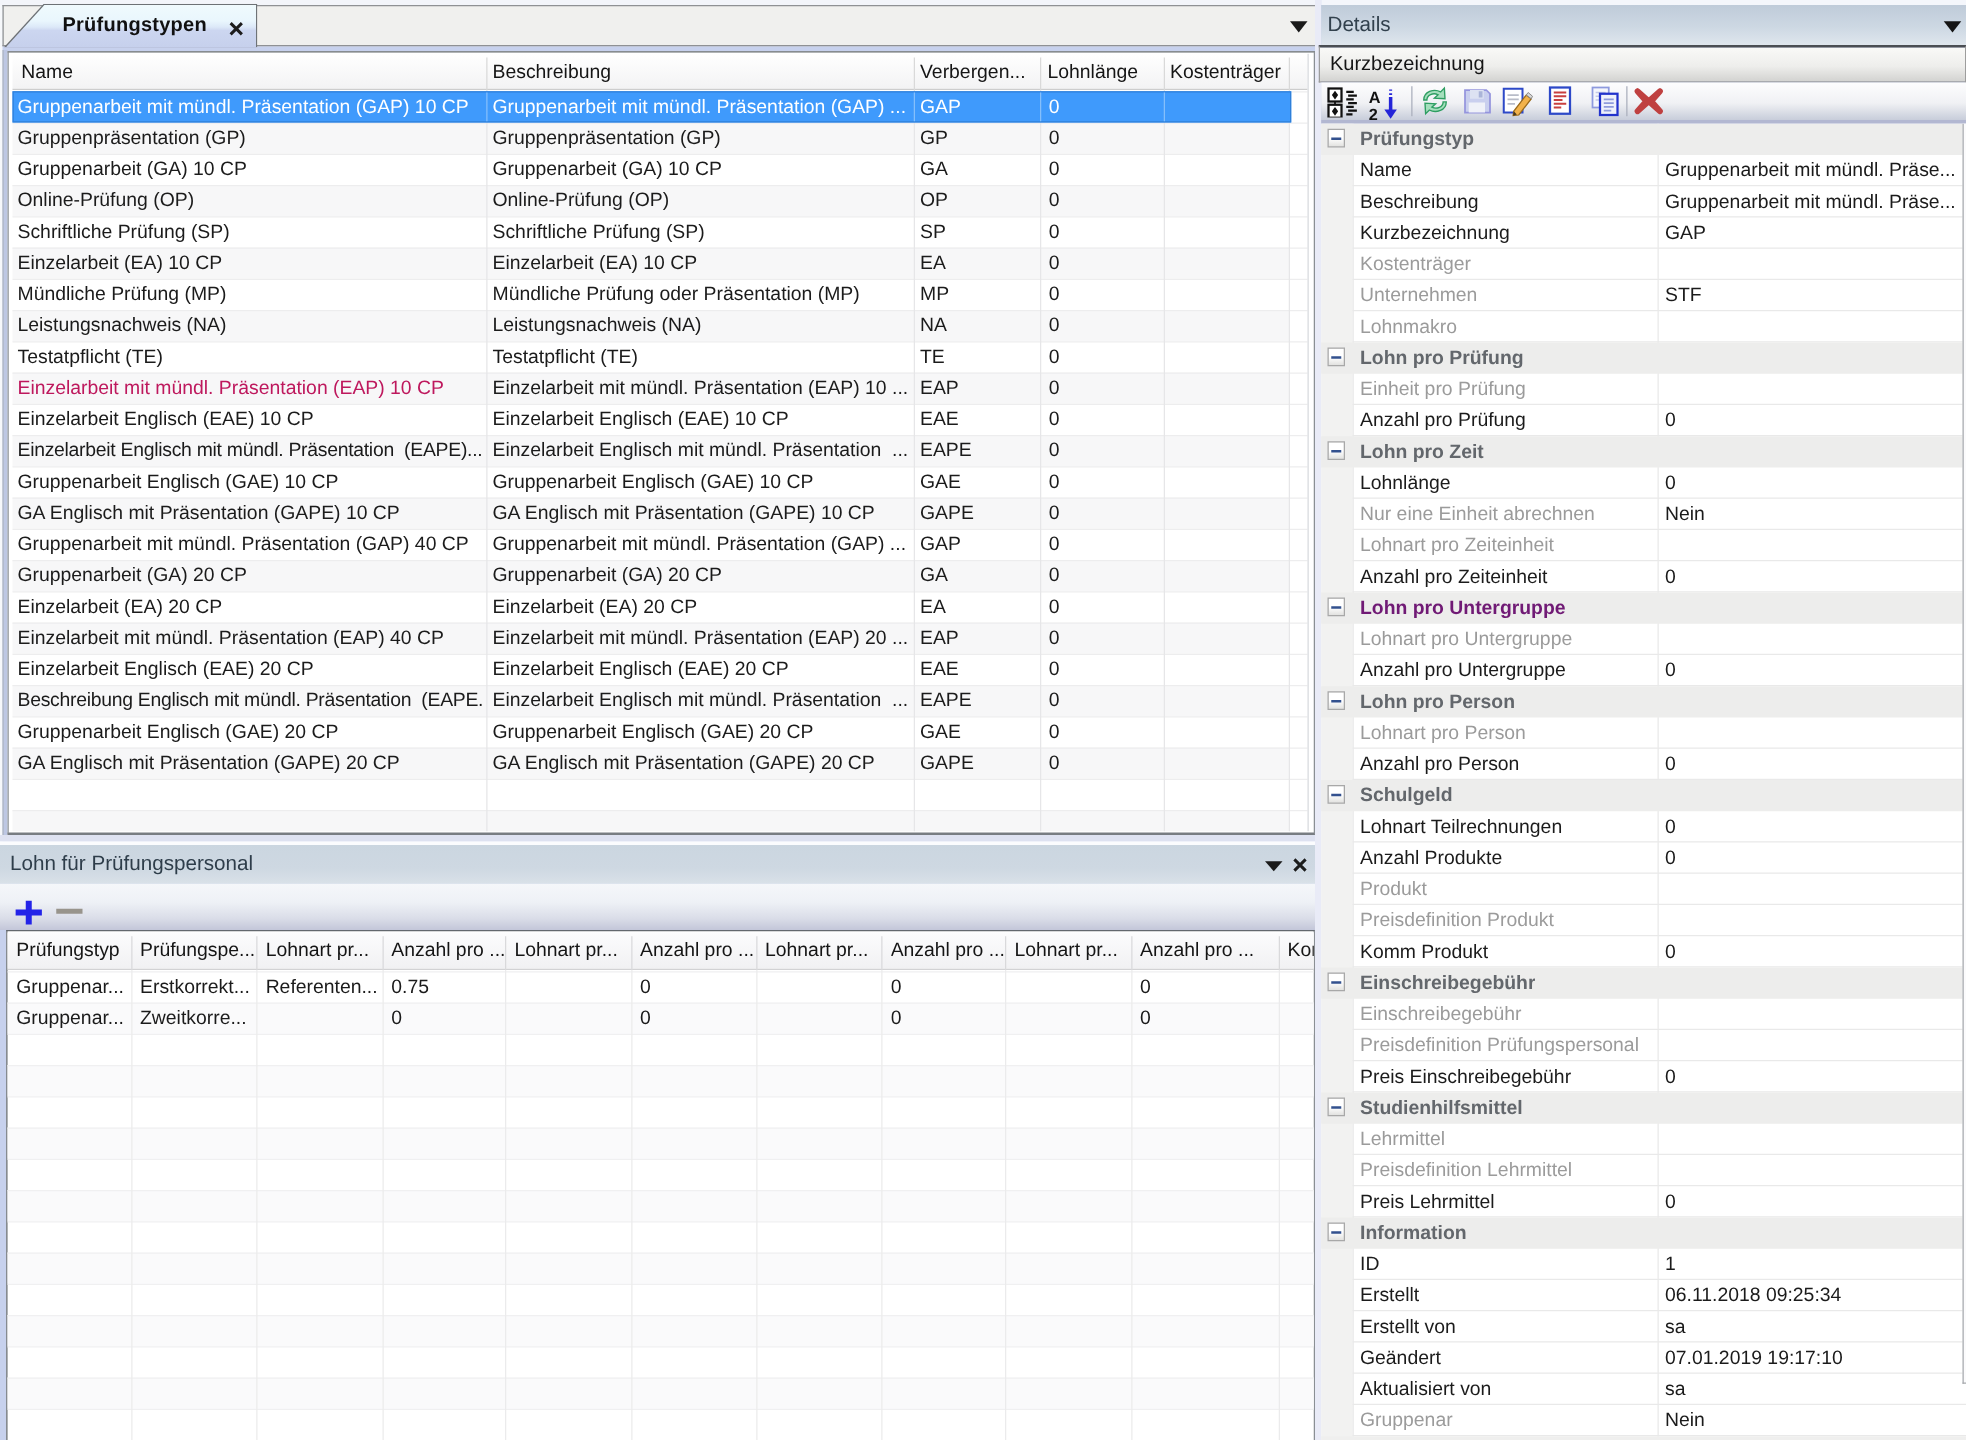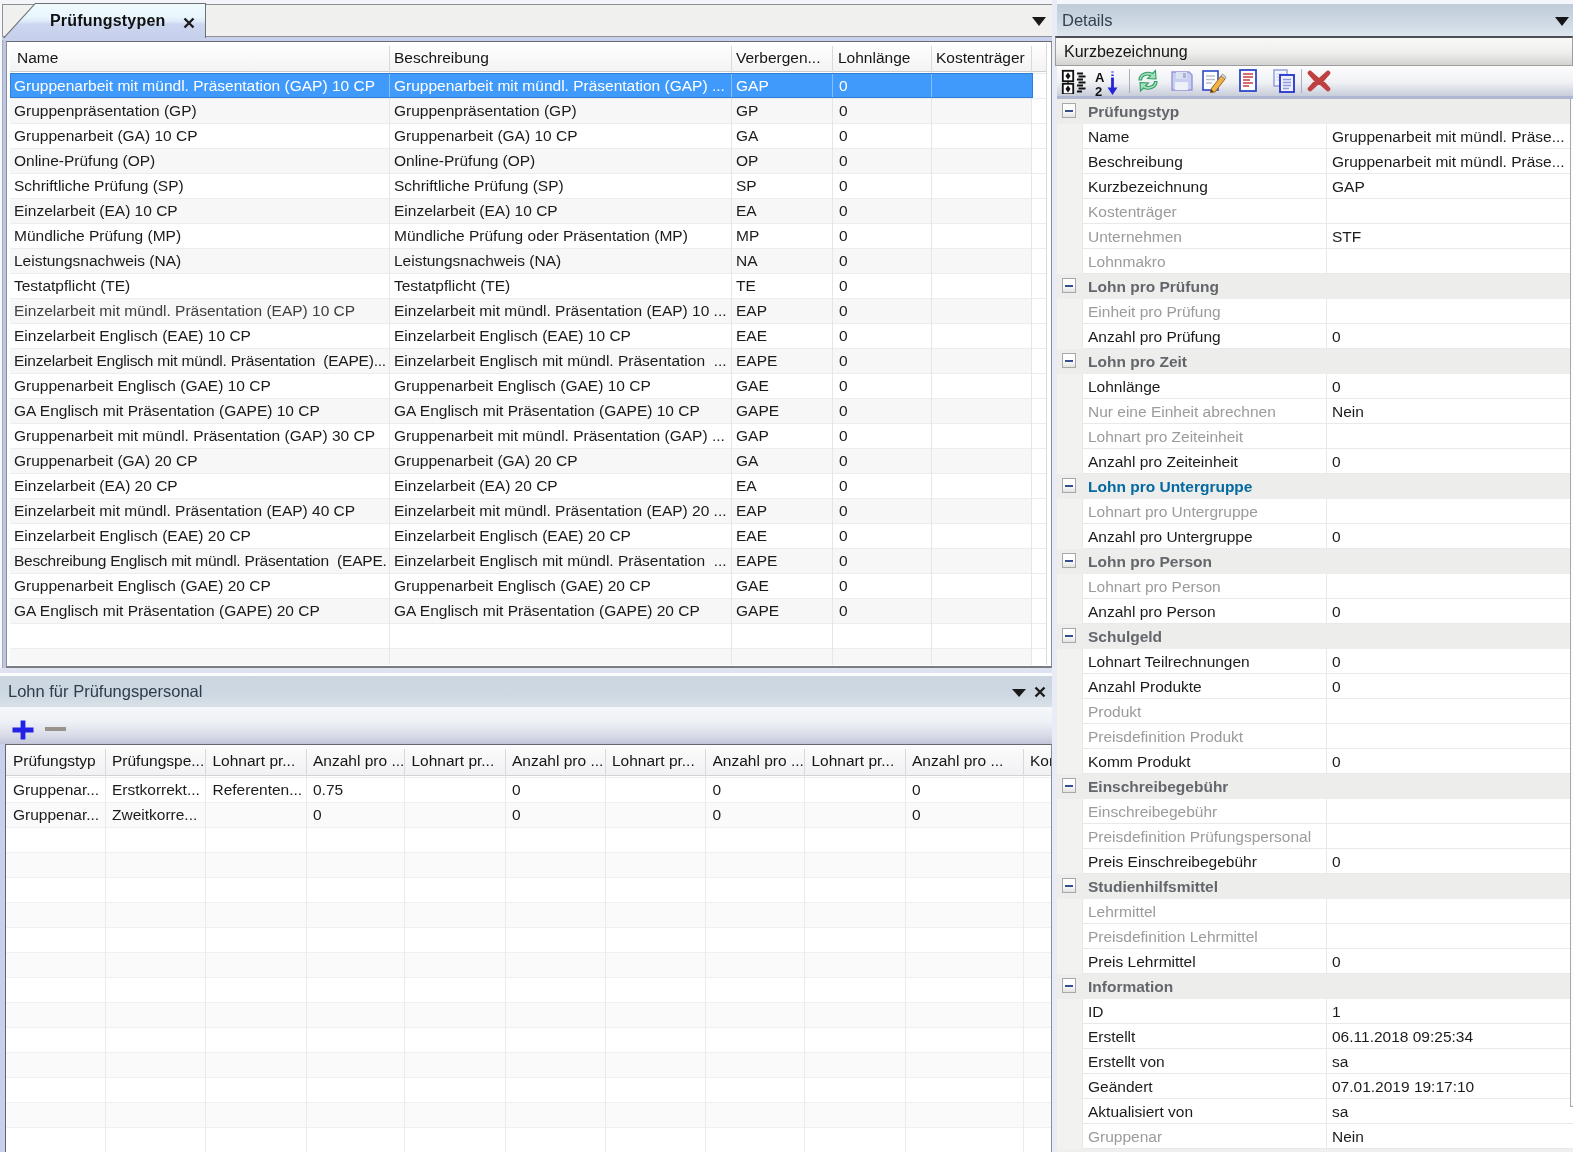--- a/index.html
+++ b/index.html
@@ -108,41 +108,41 @@
 <div class="tx" style="left:736px;top:223px;width:94px;height:25px;line-height:25px;color:#1b1b1b">MP</div>
 <div class="tx" style="left:839px;top:223px;width:92px;height:25px;line-height:25px;color:#1b1b1b">0</div>
 <div class="tx" style="left:14px;top:248px;width:373px;height:25px;line-height:25px;color:#1b1b1b">Leistungsnachweis (NA)</div>
 <div class="tx" style="left:394px;top:248px;width:335px;height:25px;line-height:25px;color:#1b1b1b">Leistungsnachweis (NA)</div>
 <div class="tx" style="left:736px;top:248px;width:94px;height:25px;line-height:25px;color:#1b1b1b">NA</div>
 <div class="tx" style="left:839px;top:248px;width:92px;height:25px;line-height:25px;color:#1b1b1b">0</div>
 <div class="tx" style="left:14px;top:273px;width:373px;height:25px;line-height:25px;color:#1b1b1b">Testatpflicht (TE)</div>
 <div class="tx" style="left:394px;top:273px;width:335px;height:25px;line-height:25px;color:#1b1b1b">Testatpflicht (TE)</div>
 <div class="tx" style="left:736px;top:273px;width:94px;height:25px;line-height:25px;color:#1b1b1b">TE</div>
 <div class="tx" style="left:839px;top:273px;width:92px;height:25px;line-height:25px;color:#1b1b1b">0</div>
-<div class="tx" style="left:14px;top:298px;width:373px;height:25px;line-height:25px;color:#404040">Einzelarbeit mit mündl. Präsentation (EAP) 10 CP</div>
+<div class="tx" style="left:14px;top:298px;width:373px;height:25px;line-height:25px;color:#be185d">Einzelarbeit mit mündl. Präsentation (EAP) 10 CP</div>
 <div class="tx" style="left:394px;top:298px;width:335px;height:25px;line-height:25px;color:#1b1b1b">Einzelarbeit mit mündl. Präsentation (EAP) 10 ...</div>
 <div class="tx" style="left:736px;top:298px;width:94px;height:25px;line-height:25px;color:#1b1b1b">EAP</div>
 <div class="tx" style="left:839px;top:298px;width:92px;height:25px;line-height:25px;color:#1b1b1b">0</div>
 <div class="tx" style="left:14px;top:323px;width:373px;height:25px;line-height:25px;color:#1b1b1b">Einzelarbeit Englisch (EAE) 10 CP</div>
 <div class="tx" style="left:394px;top:323px;width:335px;height:25px;line-height:25px;color:#1b1b1b">Einzelarbeit Englisch (EAE) 10 CP</div>
 <div class="tx" style="left:736px;top:323px;width:94px;height:25px;line-height:25px;color:#1b1b1b">EAE</div>
 <div class="tx" style="left:839px;top:323px;width:92px;height:25px;line-height:25px;color:#1b1b1b">0</div>
 <div class="tx" style="left:14px;top:348px;width:373px;height:25px;line-height:25px;color:#1b1b1b;letter-spacing:-0.22px">Einzelarbeit Englisch mit mündl. Präsentation  (EAPE)...</div>
 <div class="tx" style="left:394px;top:348px;width:335px;height:25px;line-height:25px;color:#1b1b1b">Einzelarbeit Englisch mit mündl. Präsentation  ...</div>
 <div class="tx" style="left:736px;top:348px;width:94px;height:25px;line-height:25px;color:#1b1b1b">EAPE</div>
 <div class="tx" style="left:839px;top:348px;width:92px;height:25px;line-height:25px;color:#1b1b1b">0</div>
 <div class="tx" style="left:14px;top:373px;width:373px;height:25px;line-height:25px;color:#1b1b1b">Gruppenarbeit Englisch (GAE) 10 CP</div>
 <div class="tx" style="left:394px;top:373px;width:335px;height:25px;line-height:25px;color:#1b1b1b">Gruppenarbeit Englisch (GAE) 10 CP</div>
 <div class="tx" style="left:736px;top:373px;width:94px;height:25px;line-height:25px;color:#1b1b1b">GAE</div>
 <div class="tx" style="left:839px;top:373px;width:92px;height:25px;line-height:25px;color:#1b1b1b">0</div>
 <div class="tx" style="left:14px;top:398px;width:373px;height:25px;line-height:25px;color:#1b1b1b">GA Englisch mit Präsentation (GAPE) 10 CP</div>
 <div class="tx" style="left:394px;top:398px;width:335px;height:25px;line-height:25px;color:#1b1b1b">GA Englisch mit Präsentation (GAPE) 10 CP</div>
 <div class="tx" style="left:736px;top:398px;width:94px;height:25px;line-height:25px;color:#1b1b1b">GAPE</div>
 <div class="tx" style="left:839px;top:398px;width:92px;height:25px;line-height:25px;color:#1b1b1b">0</div>
-<div class="tx" style="left:14px;top:423px;width:373px;height:25px;line-height:25px;color:#1b1b1b">Gruppenarbeit mit mündl. Präsentation (GAP) 30 CP</div>
+<div class="tx" style="left:14px;top:423px;width:373px;height:25px;line-height:25px;color:#1b1b1b">Gruppenarbeit mit mündl. Präsentation (GAP) 40 CP</div>
 <div class="tx" style="left:394px;top:423px;width:335px;height:25px;line-height:25px;color:#1b1b1b">Gruppenarbeit mit mündl. Präsentation (GAP) ...</div>
 <div class="tx" style="left:736px;top:423px;width:94px;height:25px;line-height:25px;color:#1b1b1b">GAP</div>
 <div class="tx" style="left:839px;top:423px;width:92px;height:25px;line-height:25px;color:#1b1b1b">0</div>
 <div class="tx" style="left:14px;top:448px;width:373px;height:25px;line-height:25px;color:#1b1b1b">Gruppenarbeit (GA) 20 CP</div>
 <div class="tx" style="left:394px;top:448px;width:335px;height:25px;line-height:25px;color:#1b1b1b">Gruppenarbeit (GA) 20 CP</div>
 <div class="tx" style="left:736px;top:448px;width:94px;height:25px;line-height:25px;color:#1b1b1b">GA</div>
 <div class="tx" style="left:839px;top:448px;width:92px;height:25px;line-height:25px;color:#1b1b1b">0</div>
 <div class="tx" style="left:14px;top:473px;width:373px;height:25px;line-height:25px;color:#1b1b1b">Einzelarbeit (EA) 20 CP</div>
 <div class="tx" style="left:394px;top:473px;width:335px;height:25px;line-height:25px;color:#1b1b1b">Einzelarbeit (EA) 20 CP</div>
 <div class="tx" style="left:736px;top:473px;width:94px;height:25px;line-height:25px;color:#1b1b1b">EA</div>
@@ -348,21 +348,21 @@
 <div class="tx gray" style="left:1088px;top:399px;width:232px;height:25px;line-height:25px">Nur eine Einheit abrechnen</div>
 <div class="tx" style="left:1332px;top:399px;width:241px;height:25px;line-height:25px;color:#1b1b1b">Nein</div>
 <div class="a" style="left:1082px;top:448px;width:491px;height:1px;background:#e9e9e9"></div>
 <div class="tx gray" style="left:1088px;top:424px;width:232px;height:25px;line-height:25px">Lohnart pro Zeiteinheit</div>
 <div class="a" style="left:1082px;top:473px;width:491px;height:1px;background:#e9e9e9"></div>
 <div class="tx" style="left:1088px;top:449px;width:232px;height:25px;line-height:25px">Anzahl pro Zeiteinheit</div>
 <div class="tx" style="left:1332px;top:449px;width:241px;height:25px;line-height:25px;color:#1b1b1b">0</div>
 <div class="a" style="left:1057px;top:474px;width:516px;height:25px;background:#ededec"></div>
 <div class="a" style="left:1062px;top:478px;width:14px;height:15px;background:linear-gradient(180deg,#ffffff 0%,#ffffff 50%,#e2e2e0 100%);border:1px solid #a8a8a8"></div>
 <div class="a" style="left:1065px;top:485px;width:8px;height:2px;background:#33518e"></div>
-<div class="tx" style="left:1088px;top:474px;height:25px;line-height:25px;font-weight:bold;color:#0369a1">Lohn pro Untergruppe</div>
+<div class="tx" style="left:1088px;top:474px;height:25px;line-height:25px;font-weight:bold;color:#701a75">Lohn pro Untergruppe</div>
 <div class="a" style="left:1082px;top:523px;width:491px;height:1px;background:#e9e9e9"></div>
 <div class="tx gray" style="left:1088px;top:499px;width:232px;height:25px;line-height:25px">Lohnart pro Untergruppe</div>
 <div class="a" style="left:1082px;top:548px;width:491px;height:1px;background:#e9e9e9"></div>
 <div class="tx" style="left:1088px;top:524px;width:232px;height:25px;line-height:25px">Anzahl pro Untergruppe</div>
 <div class="tx" style="left:1332px;top:524px;width:241px;height:25px;line-height:25px;color:#1b1b1b">0</div>
 <div class="a" style="left:1057px;top:549px;width:516px;height:25px;background:#ededec"></div>
 <div class="a" style="left:1062px;top:553px;width:14px;height:15px;background:linear-gradient(180deg,#ffffff 0%,#ffffff 50%,#e2e2e0 100%);border:1px solid #a8a8a8"></div>
 <div class="a" style="left:1065px;top:560px;width:8px;height:2px;background:#33518e"></div>
 <div class="tx" style="left:1088px;top:549px;height:25px;line-height:25px;font-weight:bold;color:#63676c">Lohn pro Person</div>
 <div class="a" style="left:1082px;top:598px;width:491px;height:1px;background:#e9e9e9"></div>

